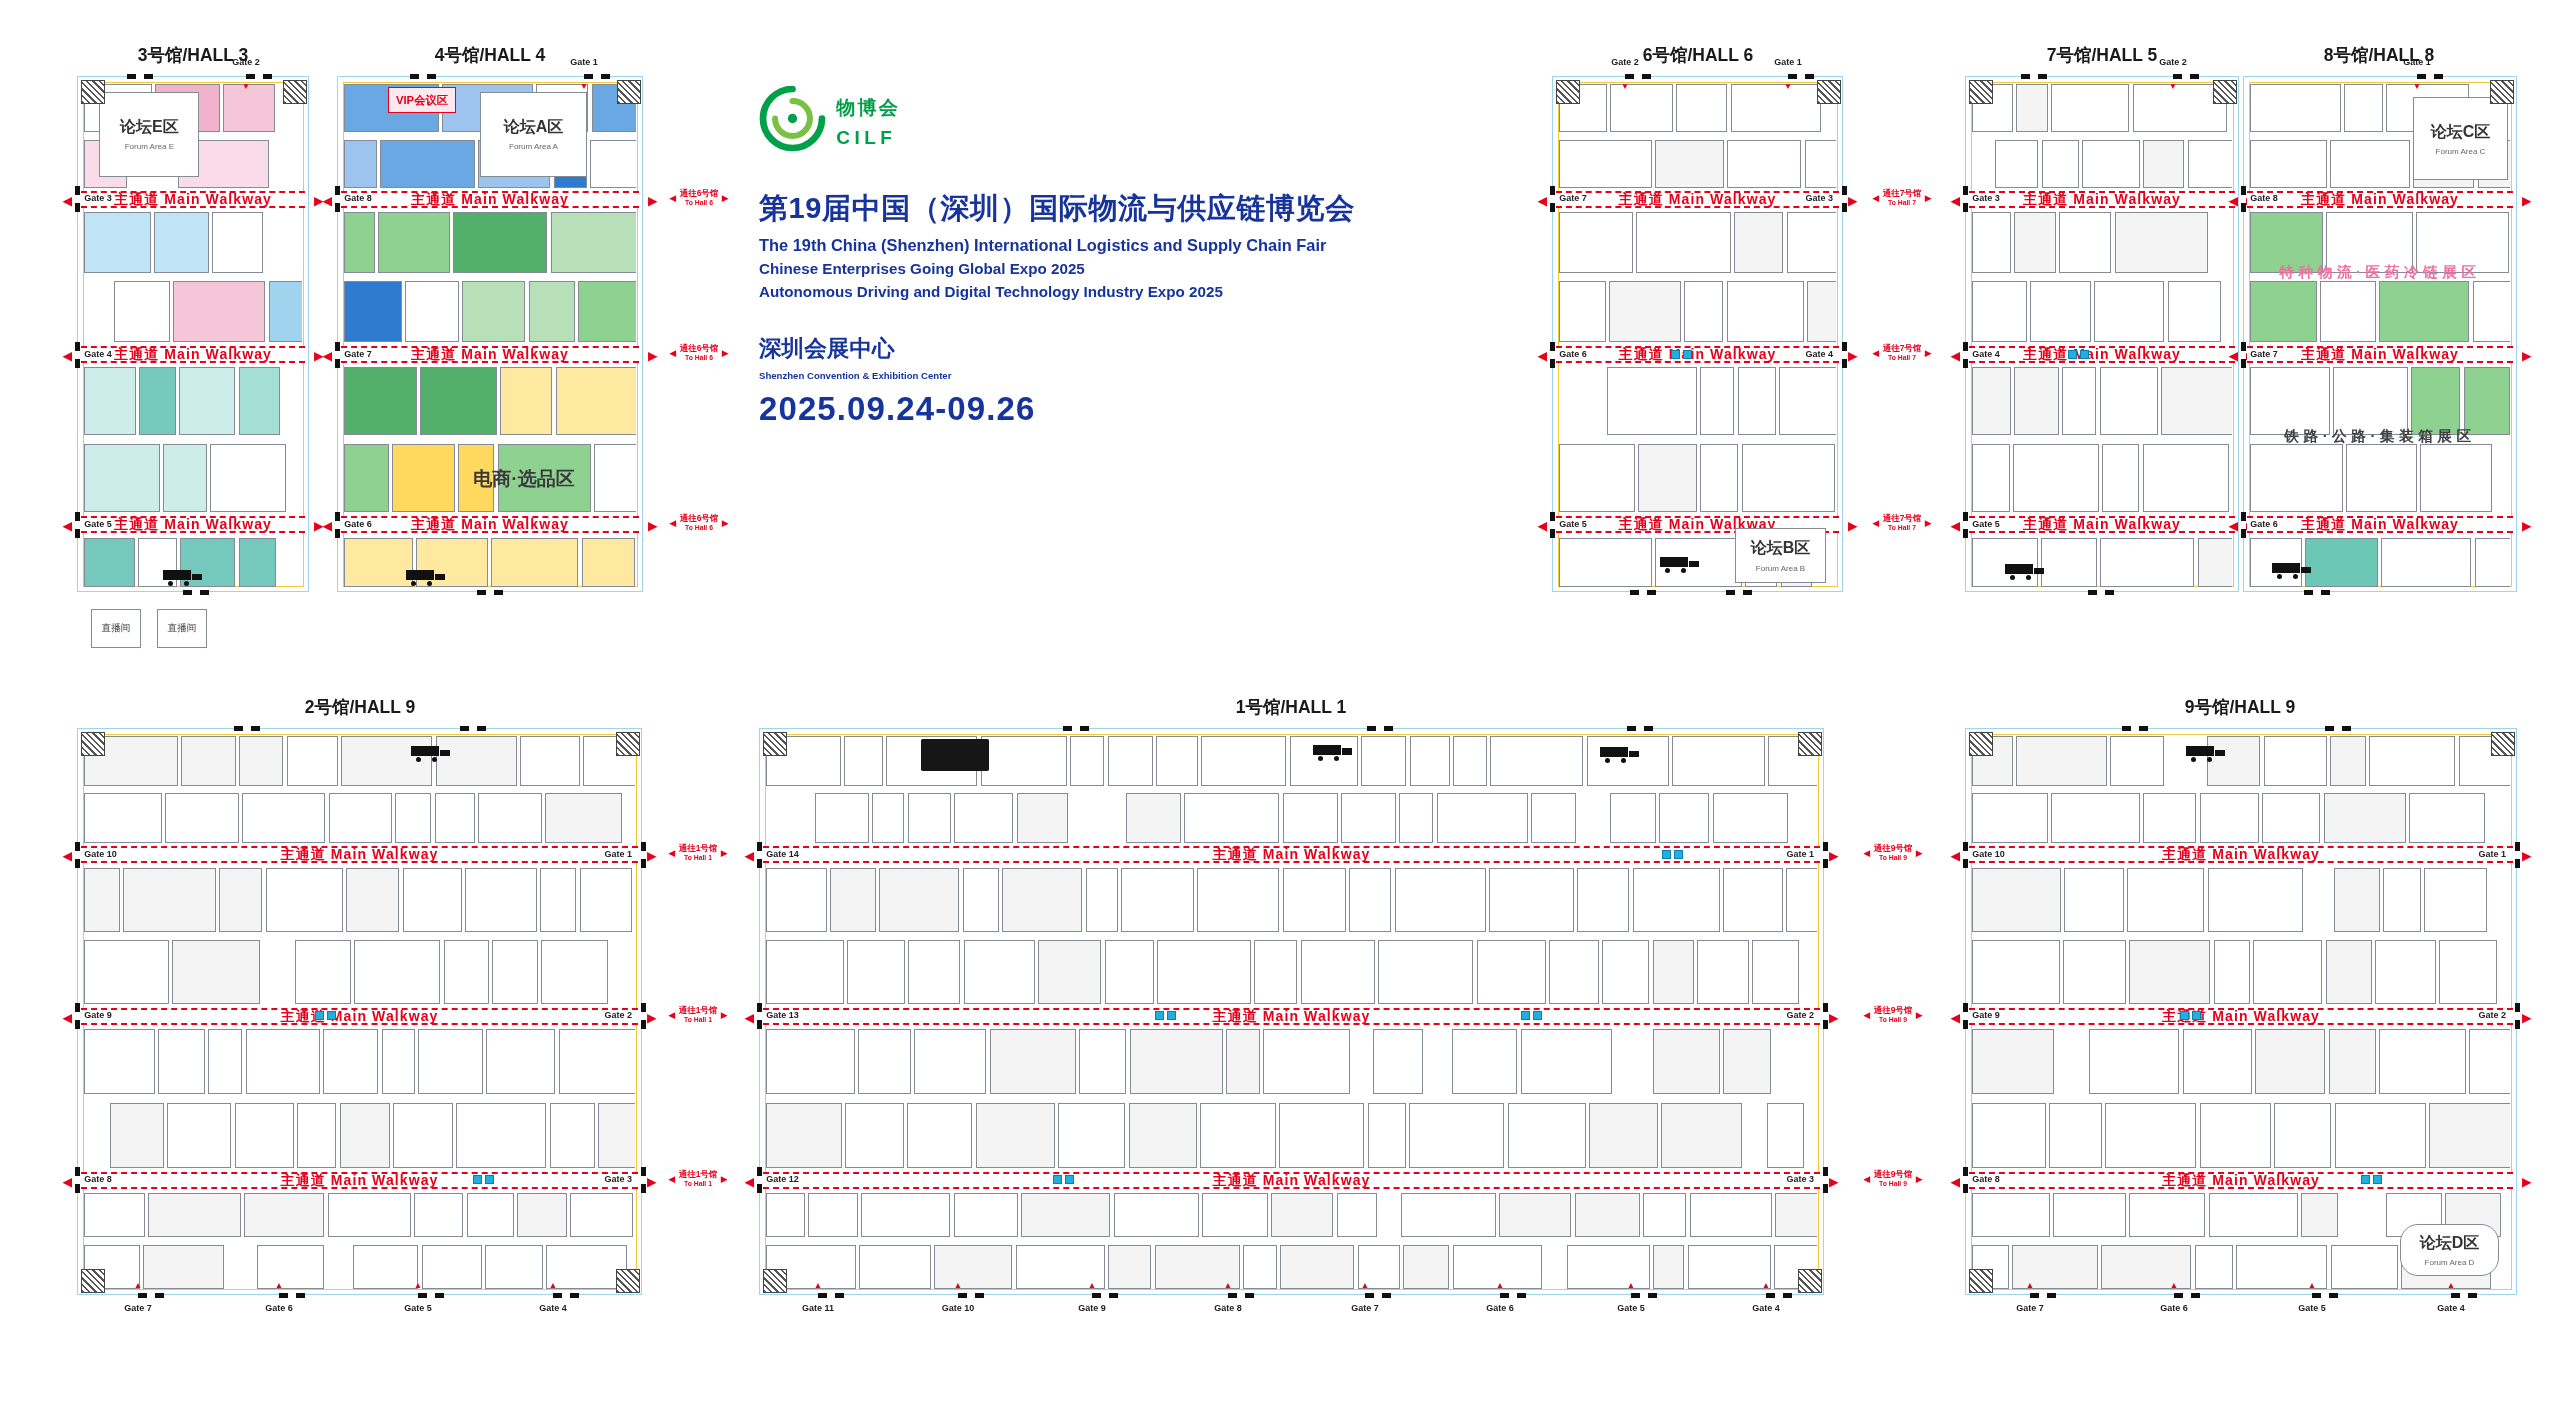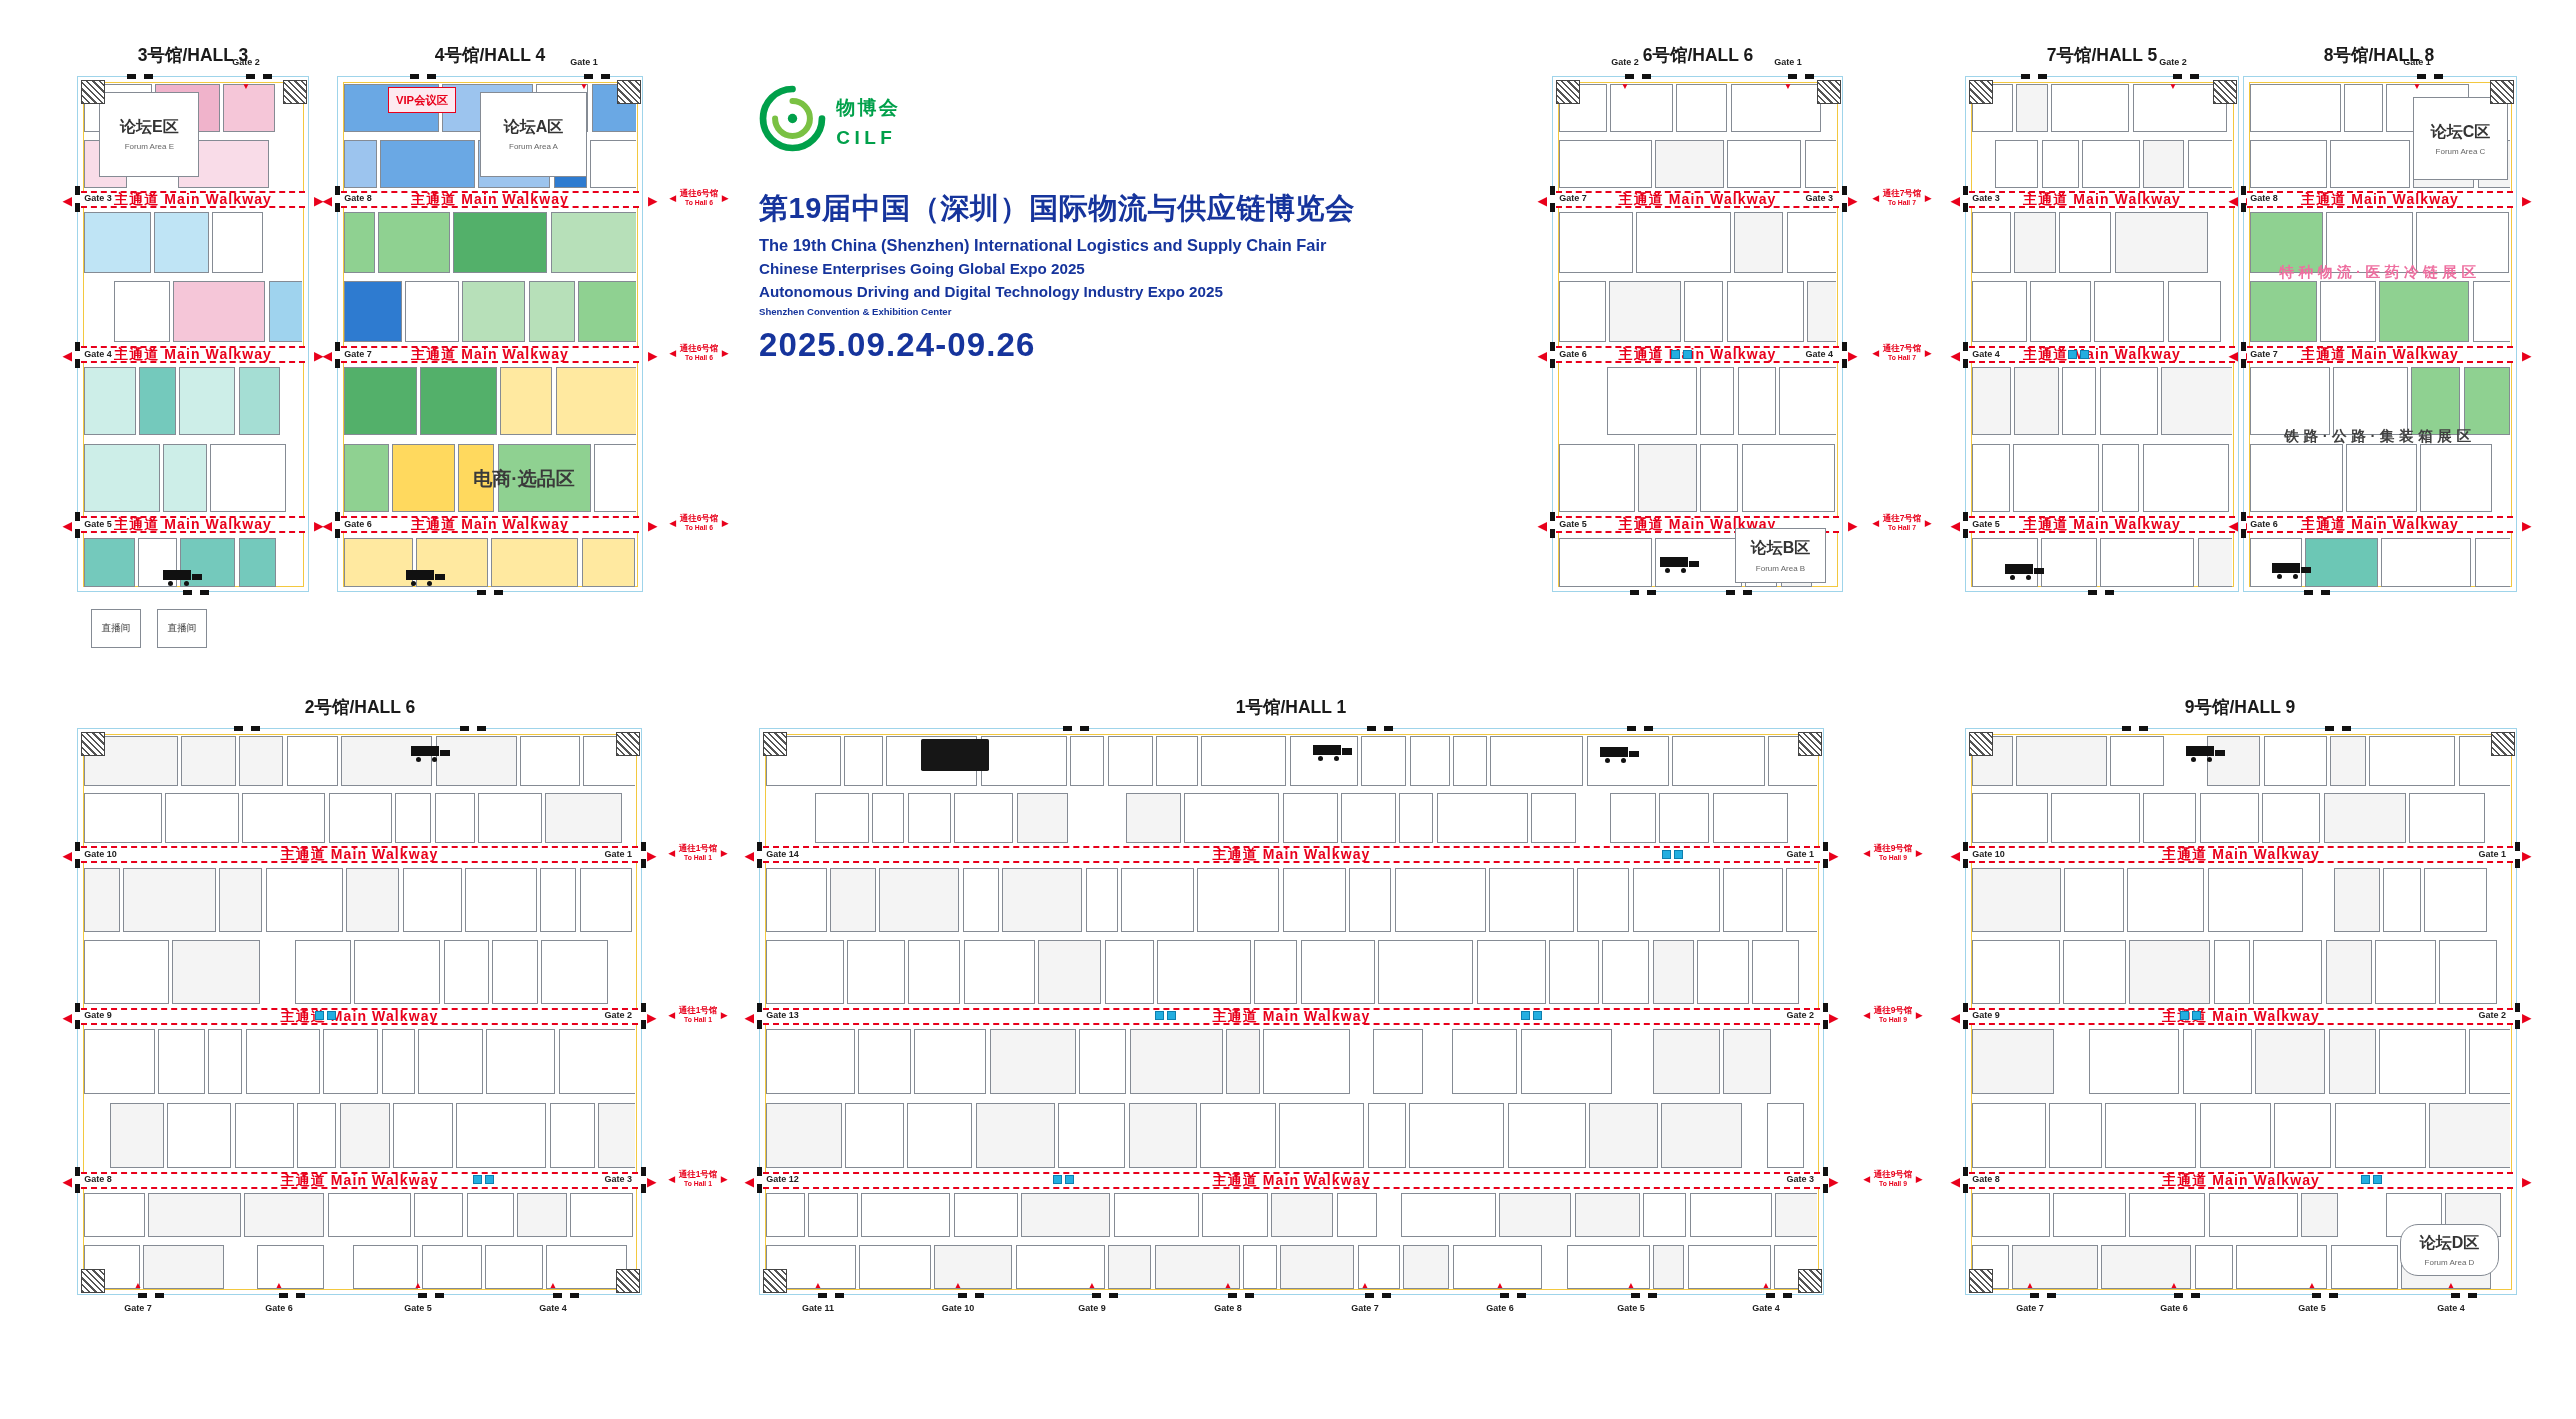--- a/index.html
+++ b/index.html
@@ -72,20 +72,21 @@
       </svg>
       <div class="logo-texts">
         <div class="logo-cn">物博会</div>
         <div class="logo-en">CILF</div>
       </div>
     </div>
     <div class="t-cn1">第19届中国（深圳）国际物流与供应链博览会</div>
     <div class="t-en1">The 19th China (Shenzhen) International Logistics and Supply Chain Fair</div>
     <div class="t-en2">Chinese Enterprises Going Global Expo 2025</div>
     <div class="t-en3">Autonomous Driving and Digital Technology Industry Expo 2025</div>
+    <div class="t-venue">深圳会展中心</div>
     <div class="t-venue-en">Shenzhen Convention &amp; Exhibition Center</div>
     <div class="t-dates">2025.09.24-09.26</div>
   </header>
 
   <div id="halls">
       <div class="hall" style="left: 77px; top: 76px; width: 232px; height: 516px;">
         <div class="hall-inner"></div>
         <div class="strip" style="top: 6.8px; height: 104px;">
           <div class="brow" style="height: 48px;">
             <div class="booth" style="width: 68px; background: rgb(255, 255, 255);"></div>
@@ -797,21 +798,21 @@
         </div>
         <div class="markers" style="left: 237px; top: 282px;">
           <div class="mk"></div>
           <div class="mk"></div>
         </div>
         <div class="markers" style="left: 395px; top: 446px;">
           <div class="mk"></div>
           <div class="mk"></div>
         </div>
       </div>
-      <div class="hall-title" style="left: 360px; top: 695px;">2号馆/HALL 6</div>
+      <div class="hall-title" style="left: 360px; top: 695px;">2号馆/HALL 9</div>
       <div class="hall" style="left: 759px; top: 728px; width: 1065px; height: 567px;">
         <div class="hall-inner"></div>
         <div class="strip" style="top: 6.8px; height: 107px;">
           <div class="brow" style="height: 50px;">
             <div class="booth" style="width: 75px; background: rgb(255, 255, 255);"></div>
             <div class="booth" style="width: 39px; background: rgb(255, 255, 255);"></div>
             <div class="booth" style="width: 91px; background: rgb(255, 255, 255);"></div>
             <div class="booth" style="width: 86px; background: rgb(255, 255, 255);"></div>
             <div class="booth" style="width: 34px; background: rgb(255, 255, 255);"></div>
             <div class="booth" style="width: 45px; background: rgb(255, 255, 255);"></div>

